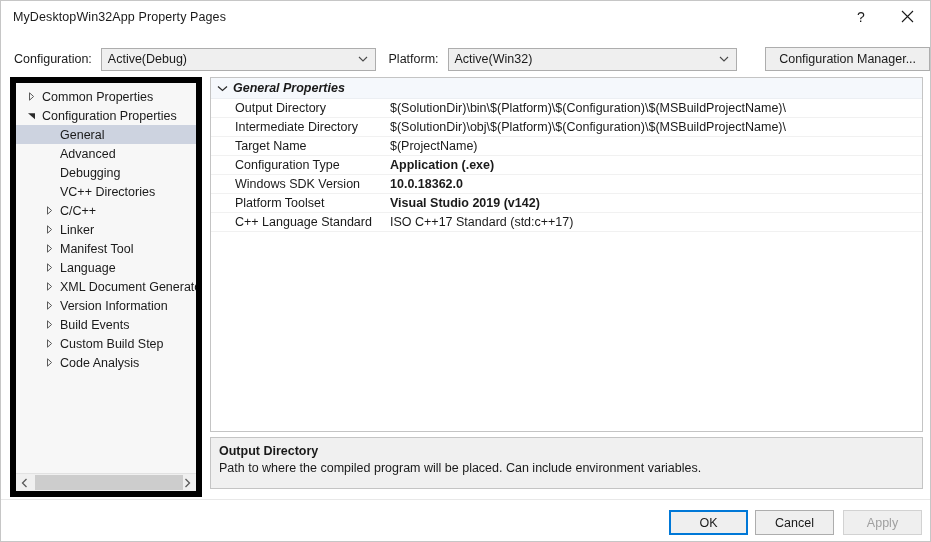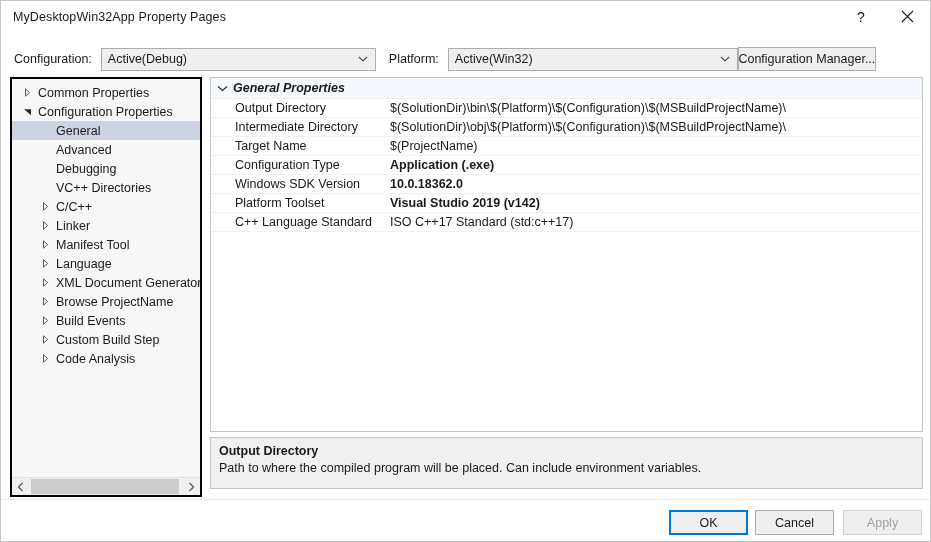--- a/index.html
+++ b/index.html
@@ -76,28 +76,28 @@
   .btn {
     height: 24px;
     background: #efefef;
     border: 1px solid #adadad;
     font-size: 12.5px; color: #1a1a1a;
     font-family: "Liberation Sans", sans-serif;
     display: flex; align-items: center; justify-content: center;
     cursor: default;
     white-space: nowrap;
   }
-  .btn.config-mgr { width: 138px; margin-left: 0; }
+  .btn.config-mgr { width: 165px; margin-left: 28px; }
 
   
   .treepanel {
     position: absolute; left: 9px; top: 76px;
     width: 192px; height: 420px;
     background: #f7f7f7;
-    border: 2px solid #000000;
+    border: 6px solid #000000;
     overflow: hidden;
   }
   .tree {
     position: absolute; left: 0; top: 4px; right: 0;
     bottom: 20px;
     overflow: hidden;
   }
   .tnode {
     height: 19px;
     display: flex; align-items: center;
@@ -350,21 +350,21 @@
           </div>
           <div class="tlabel" style="margin-left: 4px;">XML Document Generator</div>
         </div>
         <div class="tnode">
           <div style="width: 26px; min-width: 26px;"></div>
           <div class="tw">
             <svg width="7" height="9" viewBox="0 0 7 9">
               <path d="M1.5 0.8 L5.6 4.5 L1.5 8.2 Z" fill="none" stroke="#5b5b5b" stroke-width="1"></path>
             </svg>
           </div>
-          <div class="tlabel" style="margin-left: 4px;">Browse ProjectName</div>
+          <div class="tlabel" style="margin-left: 4px;">Version Information</div>
         </div>
         <div class="tnode">
           <div style="width: 26px; min-width: 26px;"></div>
           <div class="tw">
             <svg width="7" height="9" viewBox="0 0 7 9">
               <path d="M1.5 0.8 L5.6 4.5 L1.5 8.2 Z" fill="none" stroke="#5b5b5b" stroke-width="1"></path>
             </svg>
           </div>
           <div class="tlabel" style="margin-left: 4px;">Build Events</div>
         </div>

